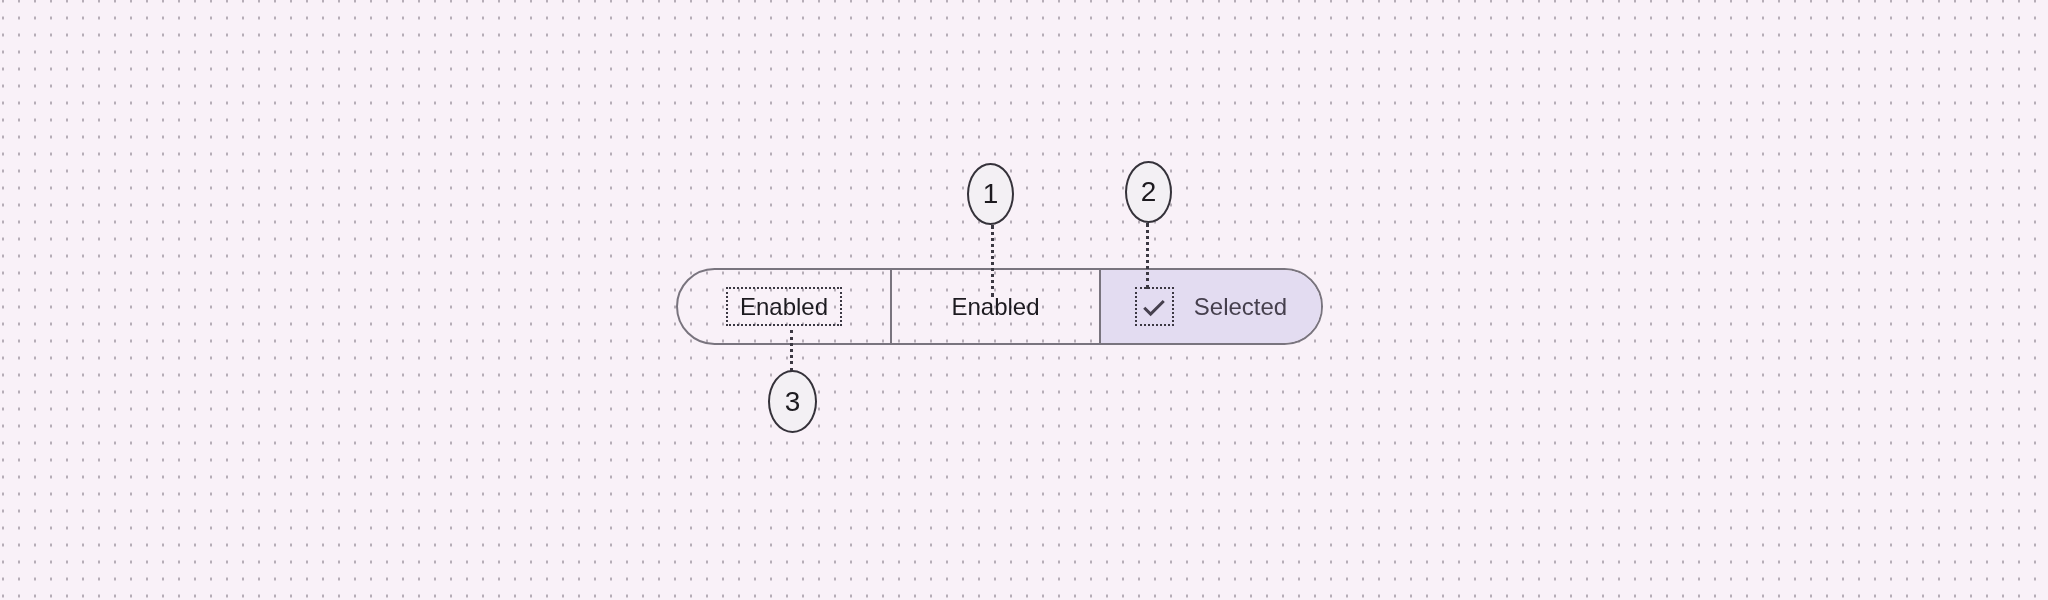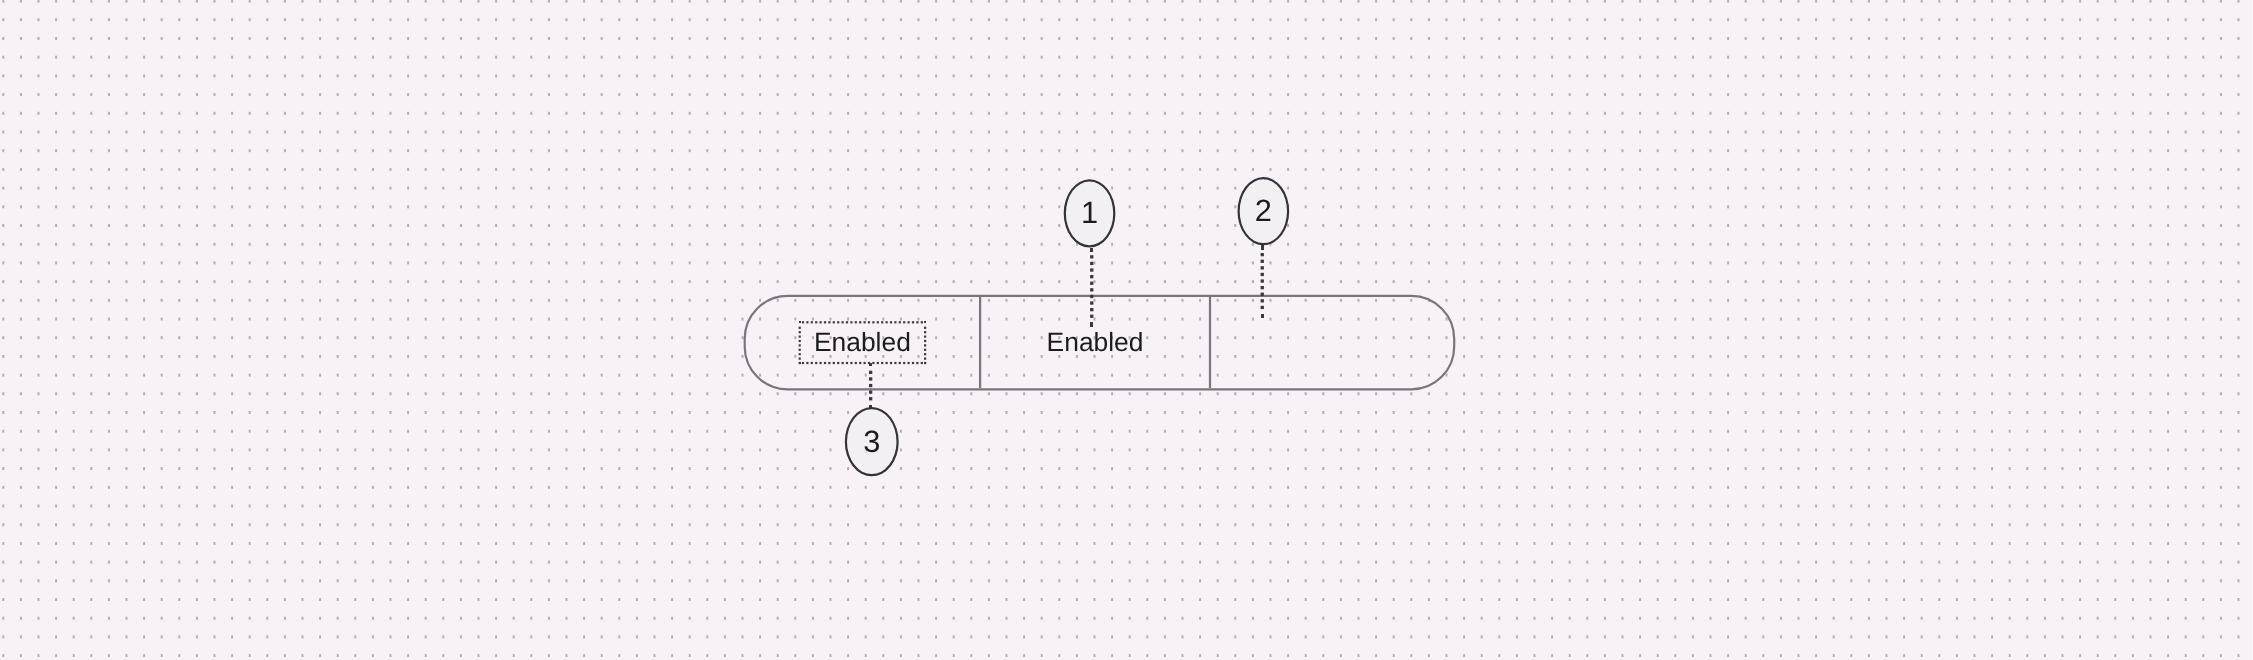--- a/index.html
+++ b/index.html
@@ -23,21 +23,21 @@
     background-color:var(--bg);
     background-image:radial-gradient(circle, var(--dot) 1.1px, rgba(0,0,0,0) 1.3px);
     background-size:16px 17px;
     background-position:-5px -7.5px;
   }
 
   
   .segmented{
     position:absolute;
     left:676px;top:268px;
-    width:647px;height:87px;
+    width:647px;height:77px;
     border:2.5px solid var(--outline);
     border-radius:40px;
     display:flex;
     align-items:stretch;
     overflow:hidden;
   }
   .segment{
     display:flex;
     align-items:center;
     justify-content:center;
@@ -101,20 +101,28 @@
     <button class="segment seg-1">
       <span class="focus-rect">
         <span>Enabled</span>
       </span>
     </button>
 
     <button class="segment seg-2">
       <span>Enabled</span>
     </button>
 
+    <button class="segment seg-3">
+      <span class="check-box">
+        <svg width="30" height="30" viewBox="0 0 24 24" fill="none">
+          <path d="M4.2 12.6 L9.3 17.7 L19.8 7.2" stroke="#46404e" stroke-width="2.4" fill="none"></path>
+        </svg>
+      </span>
+      <span>Selected</span>
+    </button>
 
   </div>
 
   <div class="connector c1"></div>
   <div class="connector c2"></div>
   <div class="connector c3"></div>
 
   <div class="badge b1">
     <span>1</span>
   </div>

